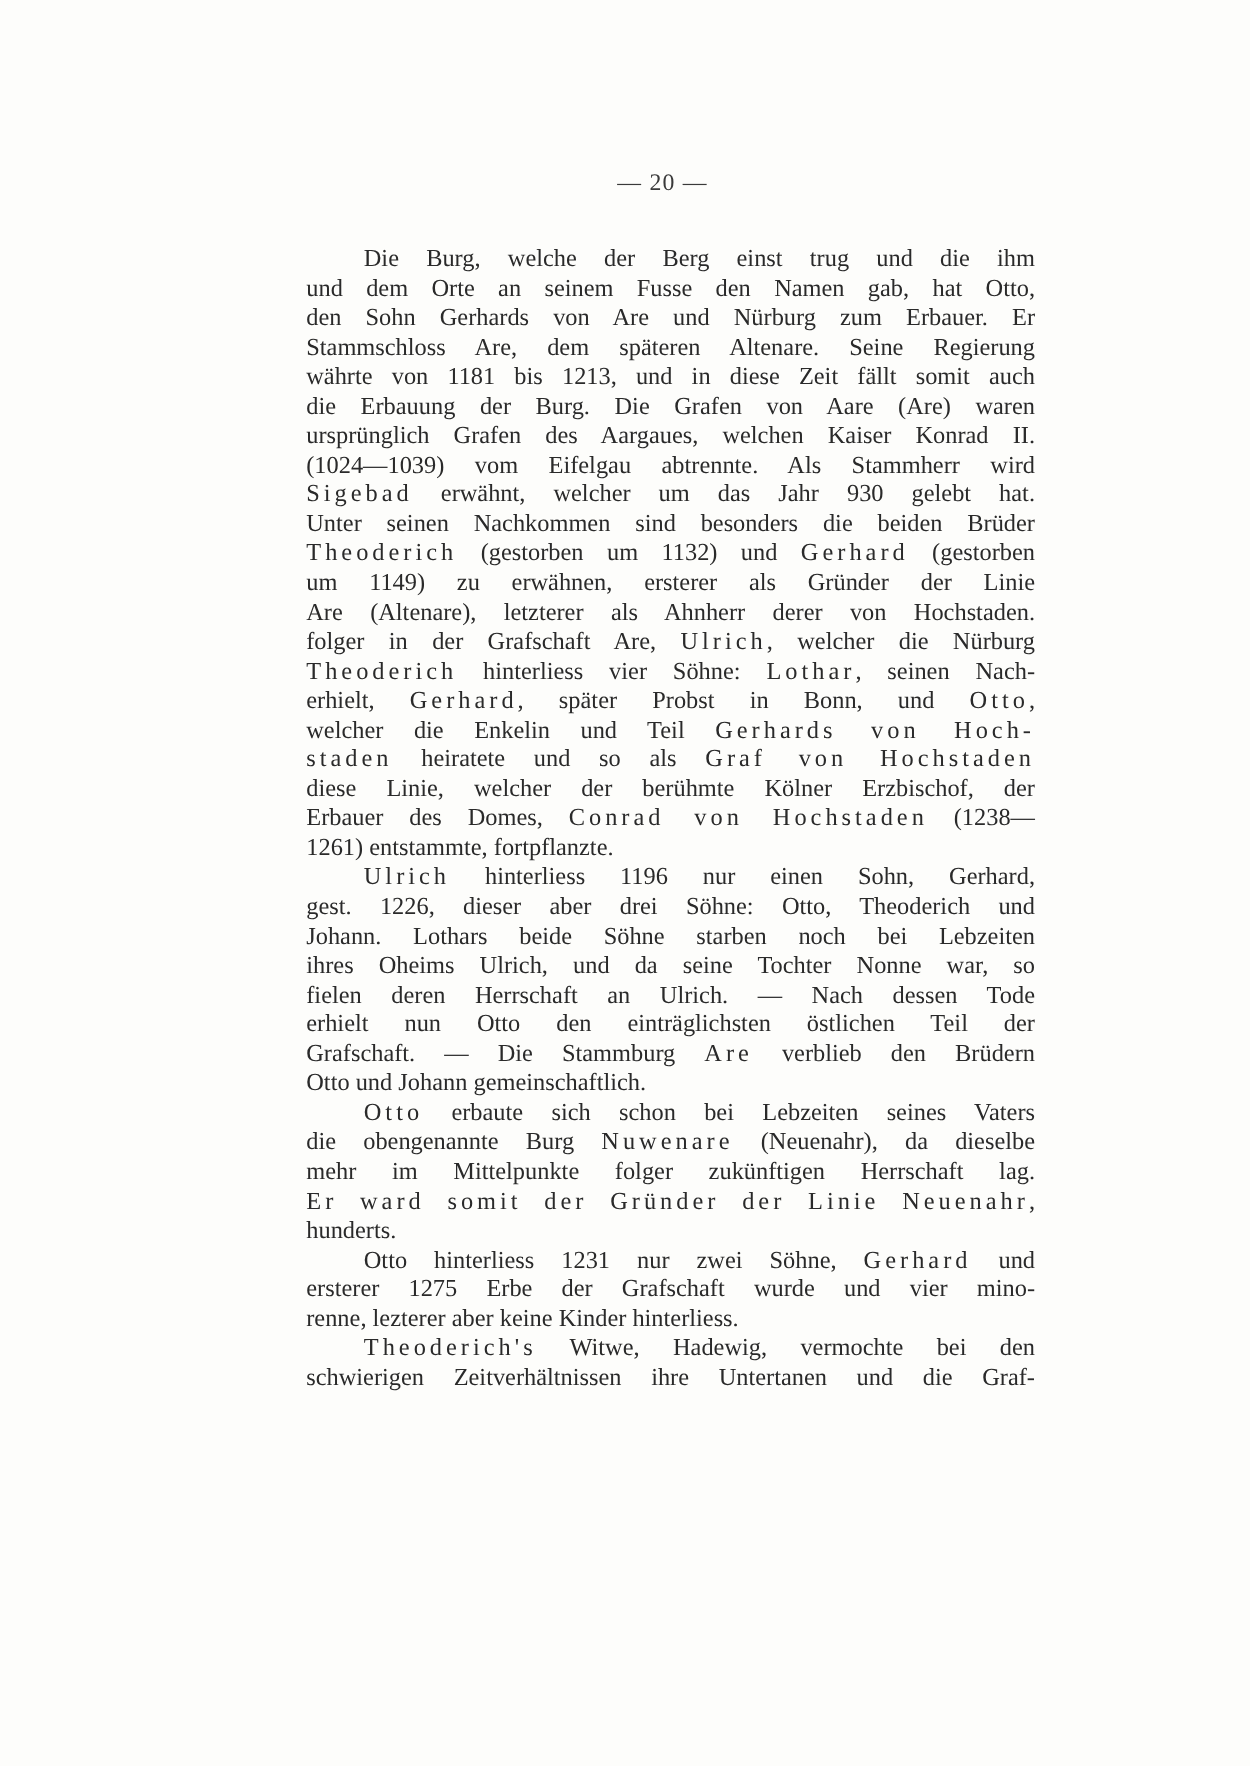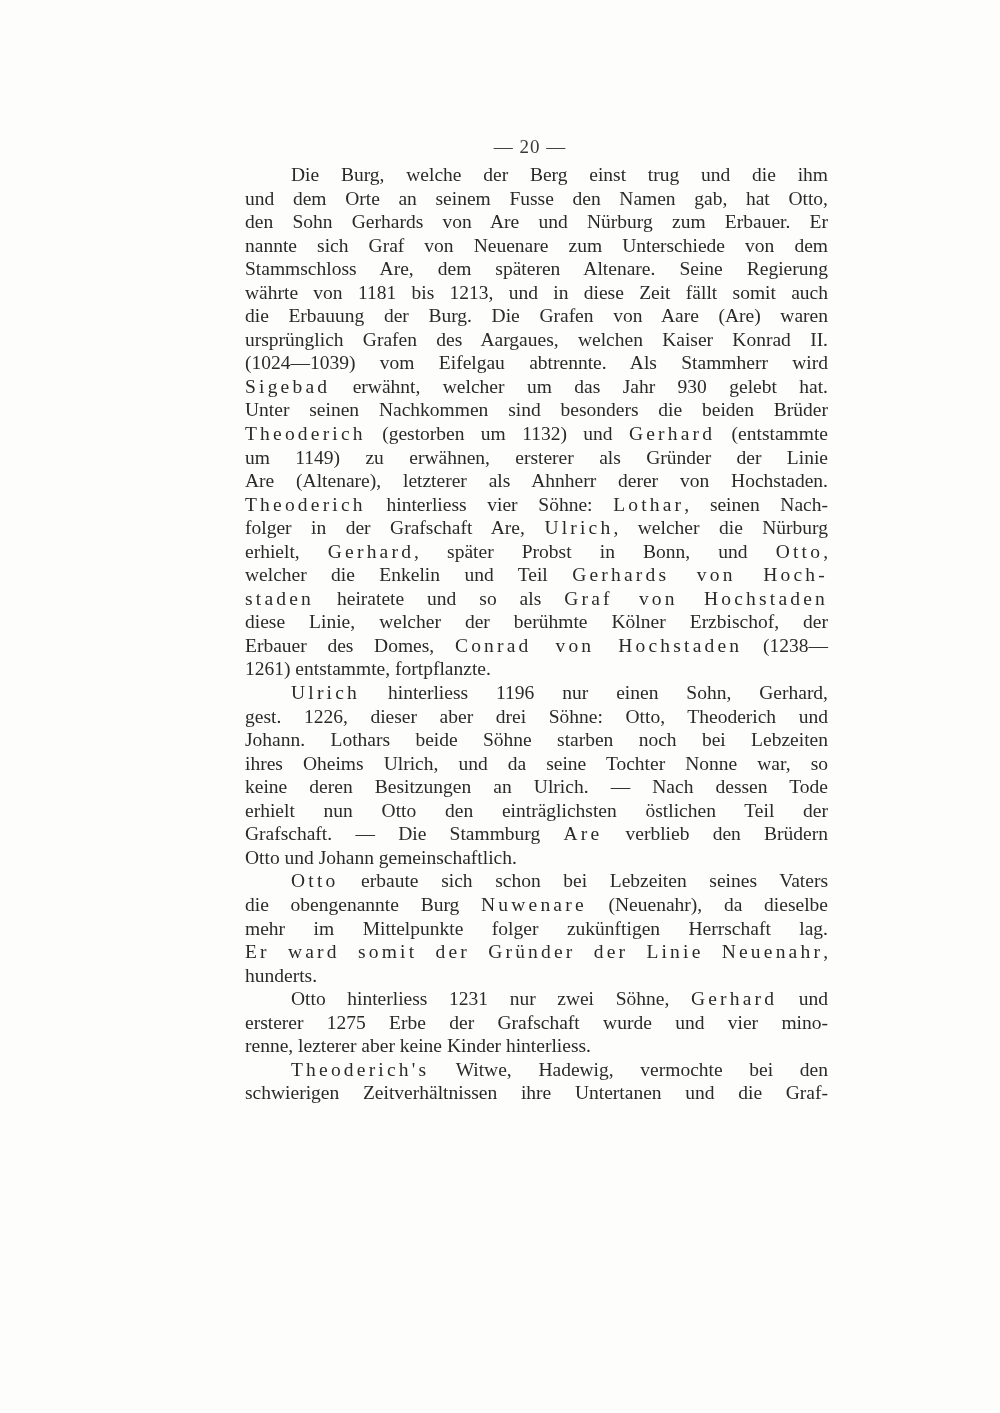--- a/index.html
+++ b/index.html
@@ -14,21 +14,21 @@
     .page-number {
       position: absolute;
       top: 136px; left: 0; width: 1060px;
       text-align: center;
       font-size: 19px;
       letter-spacing: 1px;
       color: #3a3a3a;
     }
     .text-block {
       position: absolute;
-      top: 163px;
+      top: 196px;
       left: 245px;
       width: 583px;
     }
     .line {
       height: 23.55px;
       line-height: 23.55px;
       font-size: 19.5px;
       white-space: nowrap;
       text-align: justify;
       text-align-last: justify;
@@ -39,44 +39,43 @@
   </style>
 </head>
 <body>
 
 <div class="page-number">— 20 —</div>
 
 <div class="text-block" id="text-block">
     <div class="line indent"><span>Die Burg, welche der Berg einst trug und die ihm</span></div>
     <div class="line"><span>und dem Orte an seinem Fusse den Namen gab, hat Otto,</span></div>
     <div class="line"><span>den Sohn Gerhards von Are und Nürburg zum Erbauer. Er</span></div>
-    <div class="line"><span>nannte sich Graf von Neuenare zum Unterschiede von dem</span></div>
     <div class="line"><span>Stammschloss Are, dem späteren Altenare. Seine Regierung</span></div>
     <div class="line"><span>währte von 1181 bis 1213, und in diese Zeit fällt somit auch</span></div>
     <div class="line"><span>die Erbauung der Burg. Die Grafen von Aare (Are) waren</span></div>
     <div class="line"><span>ursprünglich Grafen des Aargaues, welchen Kaiser Konrad II.</span></div>
     <div class="line"><span>(1024—1039) vom Eifelgau abtrennte. Als Stammherr wird</span></div>
     <div class="line"><span class="sp">Sigebad</span><span> erwähnt, welcher um das Jahr 930 gelebt hat.</span></div>
     <div class="line"><span>Unter seinen Nachkommen sind besonders die beiden Brüder</span></div>
-    <div class="line"><span class="sp">Theoderich</span><span> (gestorben um 1132) und </span><span class="sp">Gerhard</span><span> (entstammte</span></div>
+    <div class="line"><span class="sp">Theoderich</span><span> (gestorben um 1132) und </span><span class="sp">Gerhard</span><span> (gestorben</span></div>
     <div class="line"><span>um 1149) zu erwähnen, ersterer als Gründer der Linie</span></div>
     <div class="line"><span>Are (Altenare), letzterer als Ahnherr derer von Hochstaden.</span></div>
+    <div class="line"><span>folger in der Grafschaft Are, </span><span class="sp">Ulrich</span><span>, welcher die Nürburg</span></div>
     <div class="line"><span class="sp">Theoderich</span><span> hinterliess vier Söhne: </span><span class="sp">Lothar</span><span>, seinen Nach-</span></div>
-    <div class="line"><span>folger in der Grafschaft Are, </span><span class="sp">Ulrich</span><span>, welcher die Nürburg</span></div>
     <div class="line"><span>erhielt, </span><span class="sp">Gerhard</span><span>, später Probst in Bonn, und </span><span class="sp">Otto</span><span>,</span></div>
     <div class="line"><span>welcher die Enkelin und Teil </span><span class="sp">Gerhards von Hoch-</span></div>
     <div class="line"><span class="sp">staden</span><span> heiratete und so als </span><span class="sp">Graf von Hochstaden</span></div>
     <div class="line"><span>diese Linie, welcher der berühmte Kölner Erzbischof, der</span></div>
     <div class="line"><span>Erbauer des Domes, </span><span class="sp">Conrad von Hochstaden</span><span> (1238—</span></div>
     <div class="line last"><span>1261) entstammte, fortpflanzte.</span></div>
     <div class="line indent"><span class="sp">Ulrich</span><span> hinterliess 1196 nur einen Sohn, Gerhard,</span></div>
     <div class="line"><span>gest. 1226, dieser aber drei Söhne: Otto, Theoderich und</span></div>
     <div class="line"><span>Johann. Lothars beide Söhne starben noch bei Lebzeiten</span></div>
     <div class="line"><span>ihres Oheims Ulrich, und da seine Tochter Nonne war, so</span></div>
-    <div class="line"><span>keine deren Besitzungen an Ulrich. — Nach dessen Tode</span></div>
+    <div class="line"><span>fielen deren Herrschaft an Ulrich. — Nach dessen Tode</span></div>
     <div class="line"><span>erhielt nun Otto den einträglichsten östlichen Teil der</span></div>
     <div class="line"><span>Grafschaft. — Die Stammburg </span><span class="sp">Are</span><span> verblieb den Brüdern</span></div>
     <div class="line last"><span>Otto und Johann gemeinschaftlich.</span></div>
     <div class="line indent"><span class="sp">Otto</span><span> erbaute sich schon bei Lebzeiten seines Vaters</span></div>
     <div class="line"><span>die obengenannte Burg </span><span class="sp">Nuwenare</span><span> (Neuenahr), da dieselbe</span></div>
     <div class="line"><span>mehr im Mittelpunkte folger zukünftigen Herrschaft lag.</span></div>
     <div class="line"><span class="sp">Er ward somit der Gründer der Linie Neuenahr</span><span>,</span></div>
     <div class="line last"><span>hunderts.</span></div>
     <div class="line indent"><span>Otto hinterliess 1231 nur zwei Söhne, </span><span class="sp">Gerhard</span><span> und</span></div>
     <div class="line"><span>ersterer 1275 Erbe der Grafschaft wurde und vier mino-</span></div>

